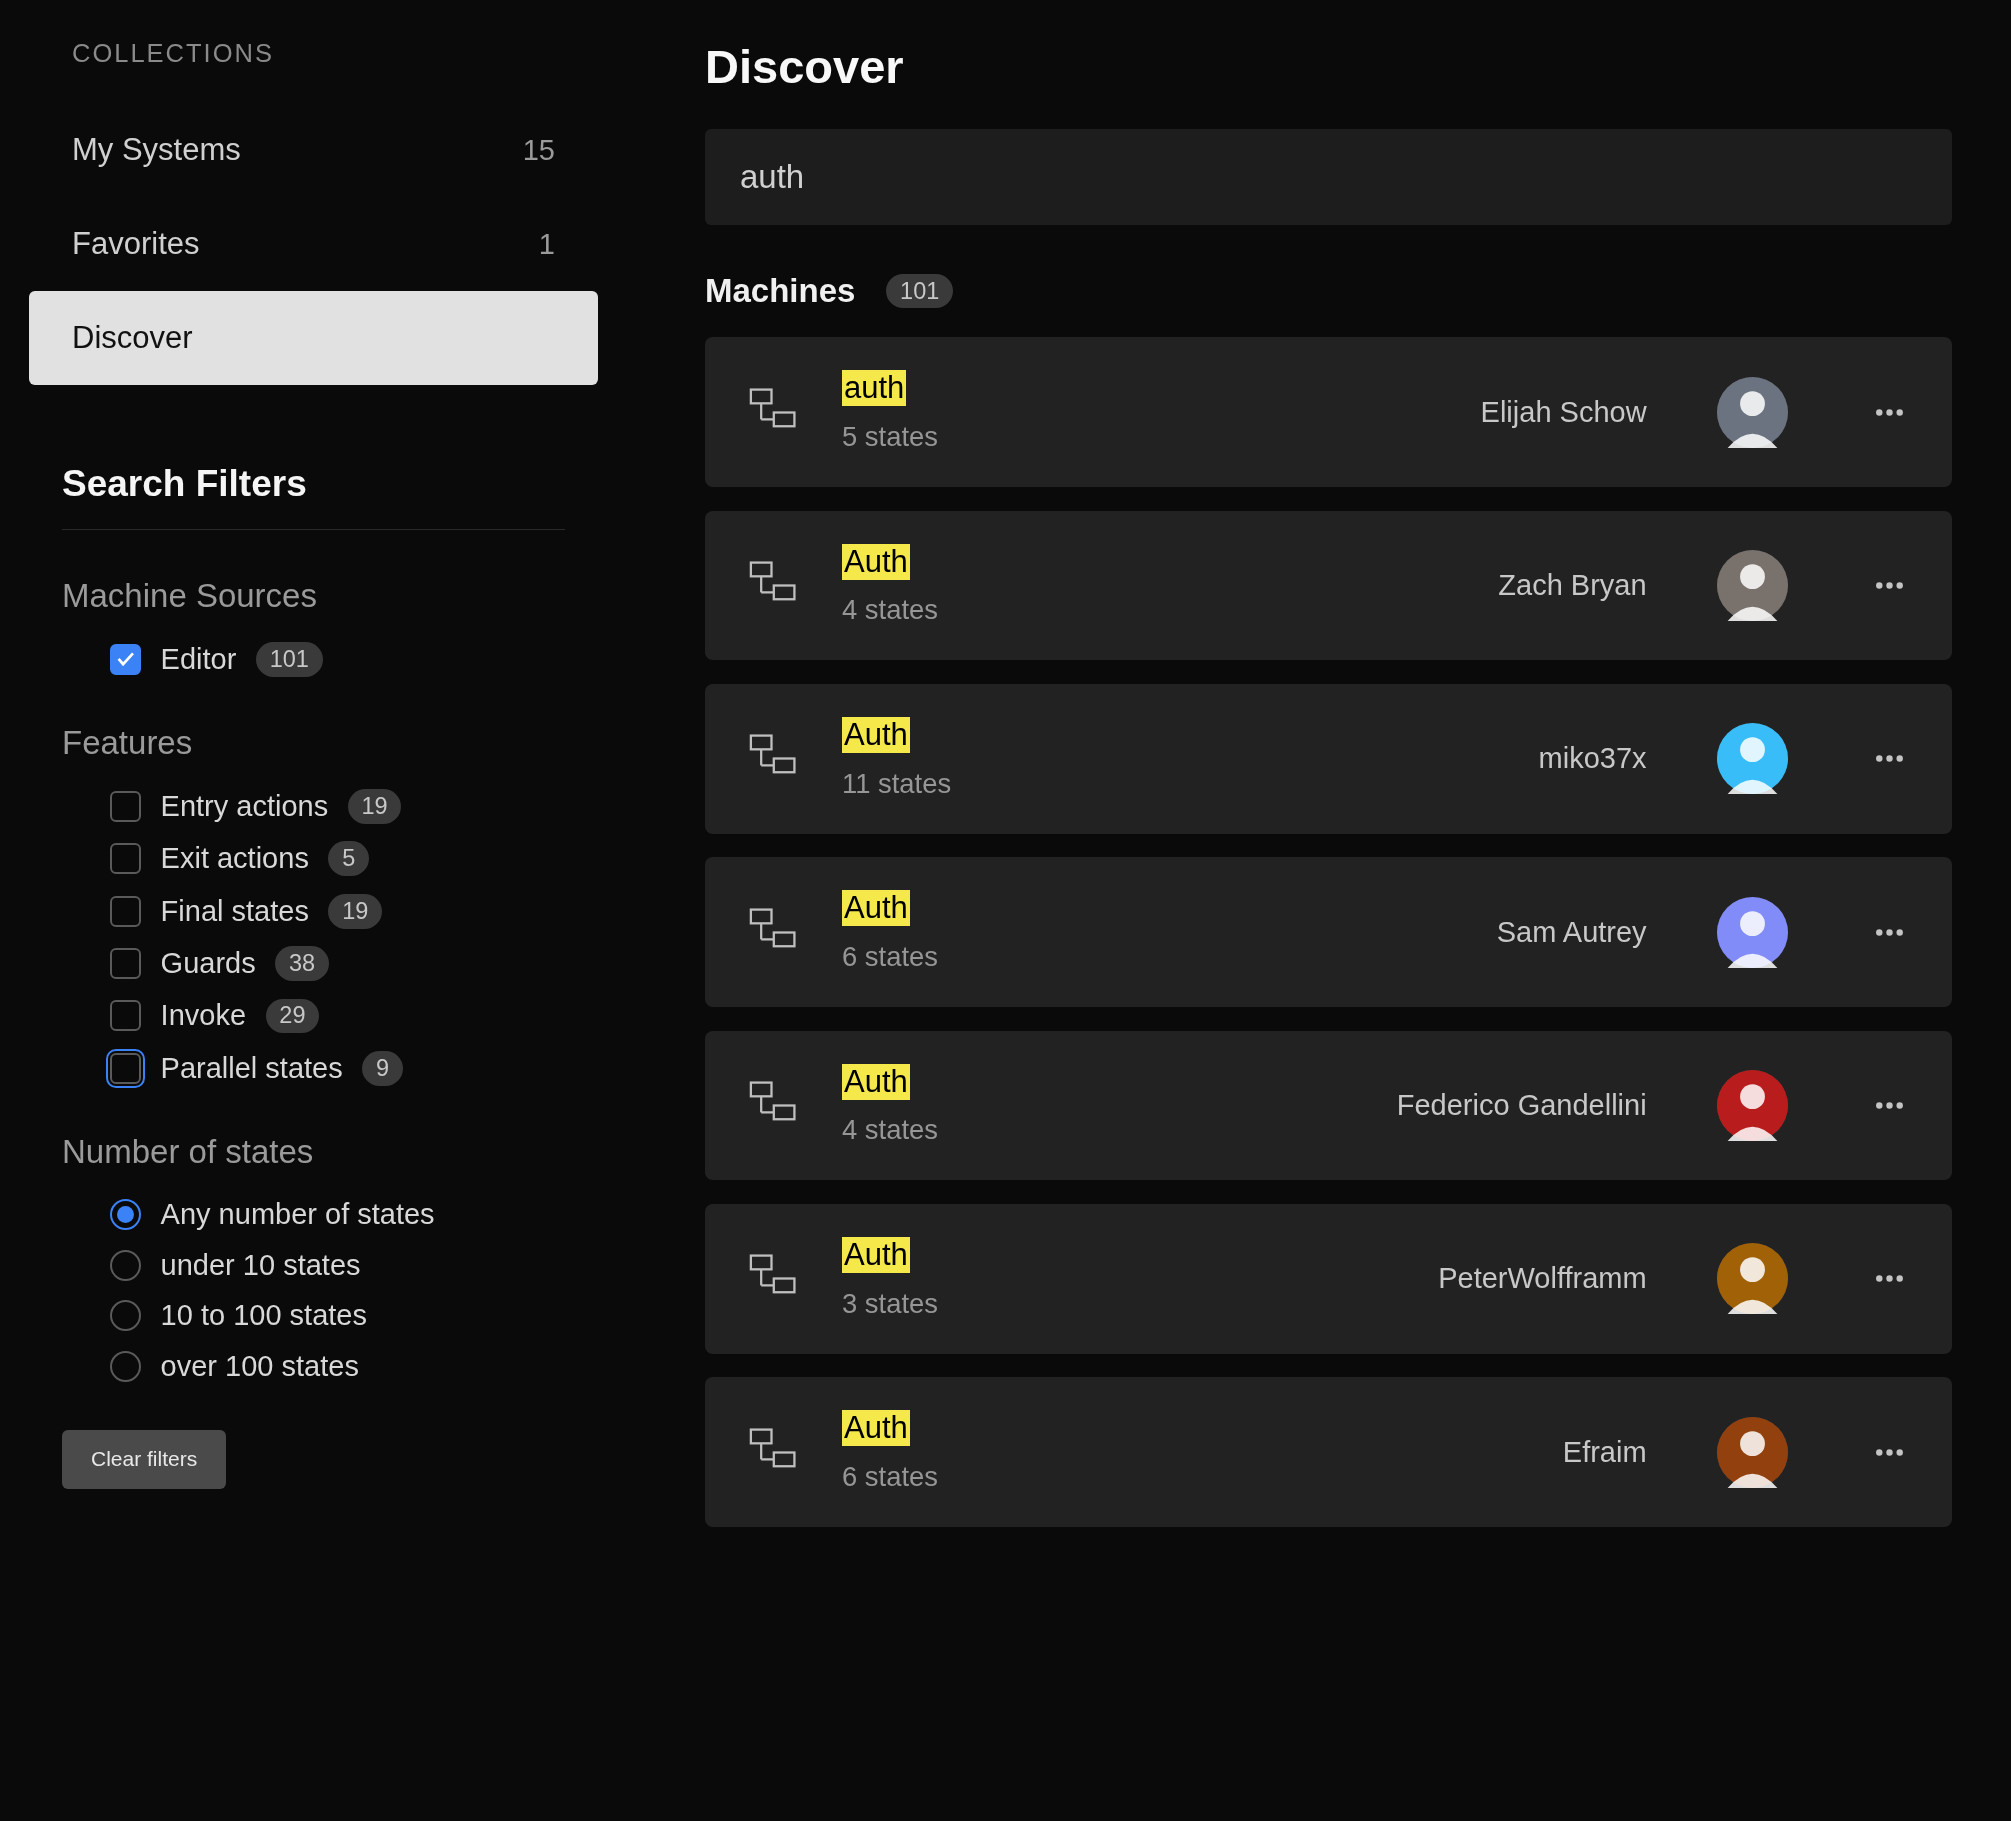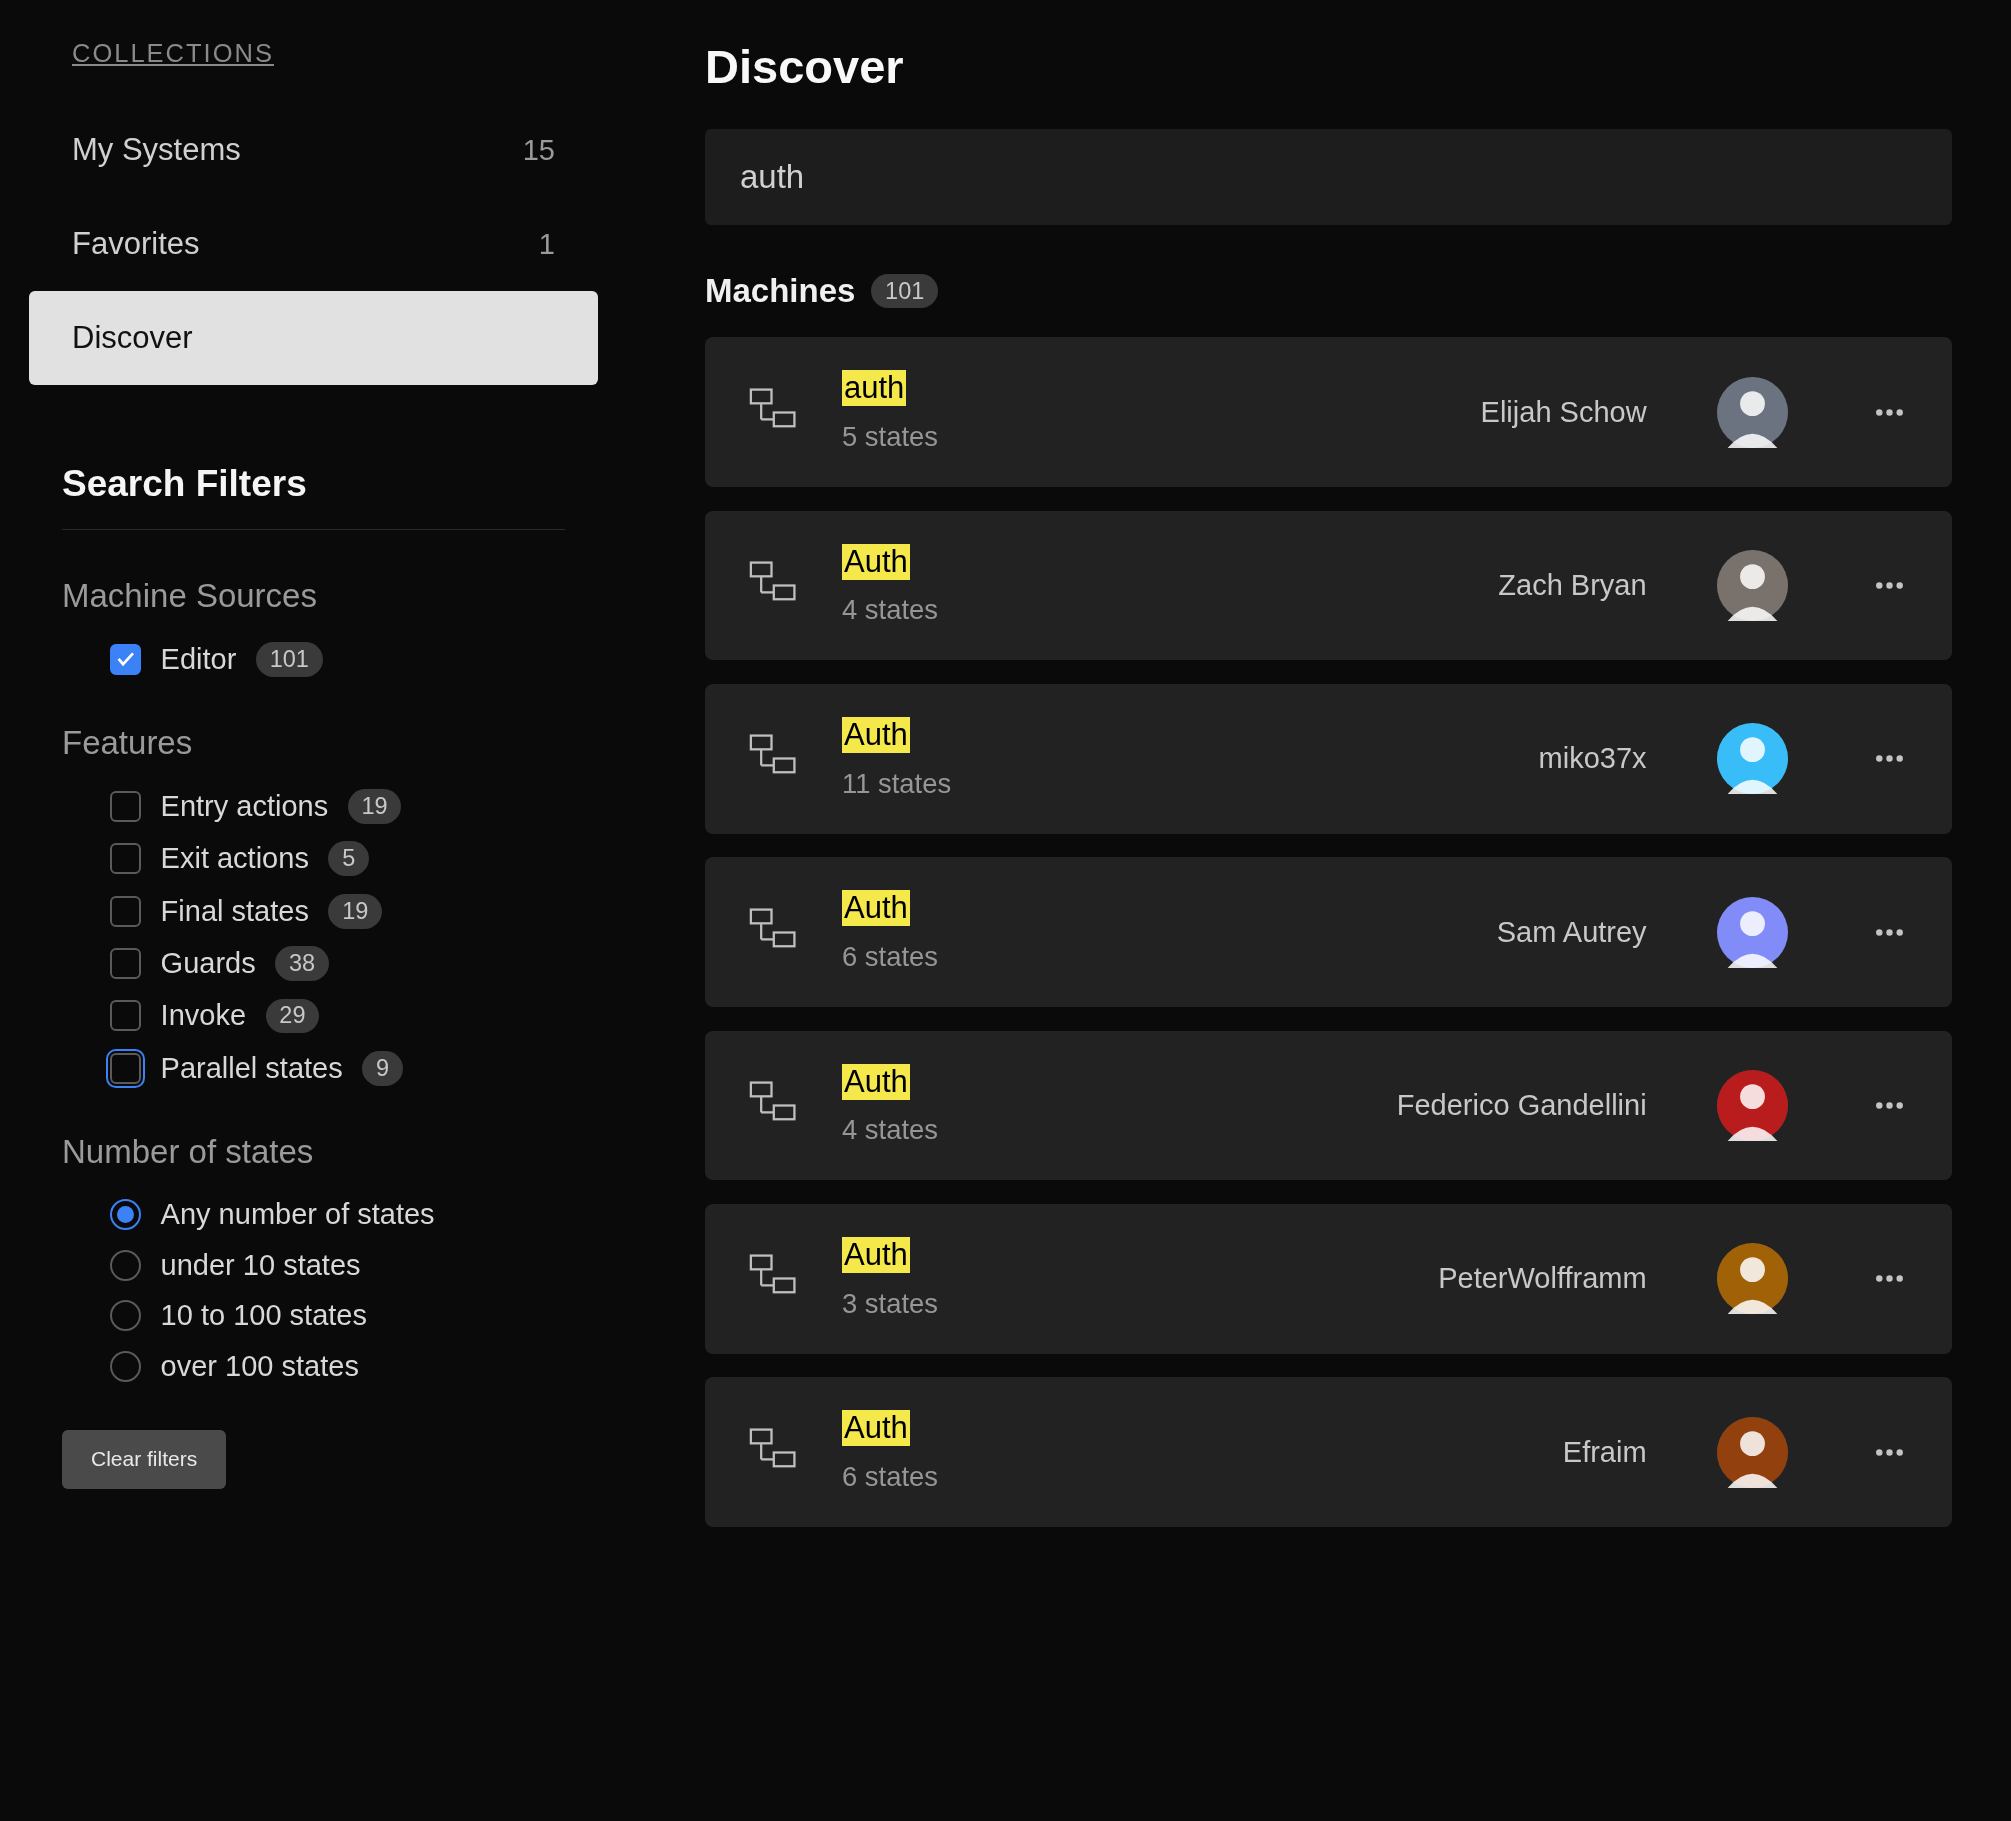--- a/index.html
+++ b/index.html
@@ -22,21 +22,20 @@
     width: 627px;
     padding: 39px 29px;
     flex-shrink: 0;
   }
   .collections-header {
     font-size: 25.5px;
     letter-spacing: 2px;
     color: #8a8a8a;
     margin-left: 43px;
     margin-bottom: 35px;
-    text-decoration: underline;
   }
   .collection-item {
     display: flex;
     justify-content: space-between;
     align-items: center;
     padding: 29px 43px;
     font-size: 31px;
     color: #d0d0d0;
     border-radius: 5.9px;
     cursor: pointer;
@@ -173,21 +172,21 @@
     color: #d0d0d0;
     font-size: 33px;
     padding: 29px 35px;
     border-radius: 5.9px;
     margin-bottom: 47px;
   }
 
   .results-header {
     display: flex;
     align-items: center;
-    gap: 16px;
+    gap: 31px;
     margin-bottom: 27.4px;
   }
   .results-title {
     font-size: 33px;
     font-weight: 600;
     color: #f0f0f0;
   }
 
   .machine-list {
     display: flex;

